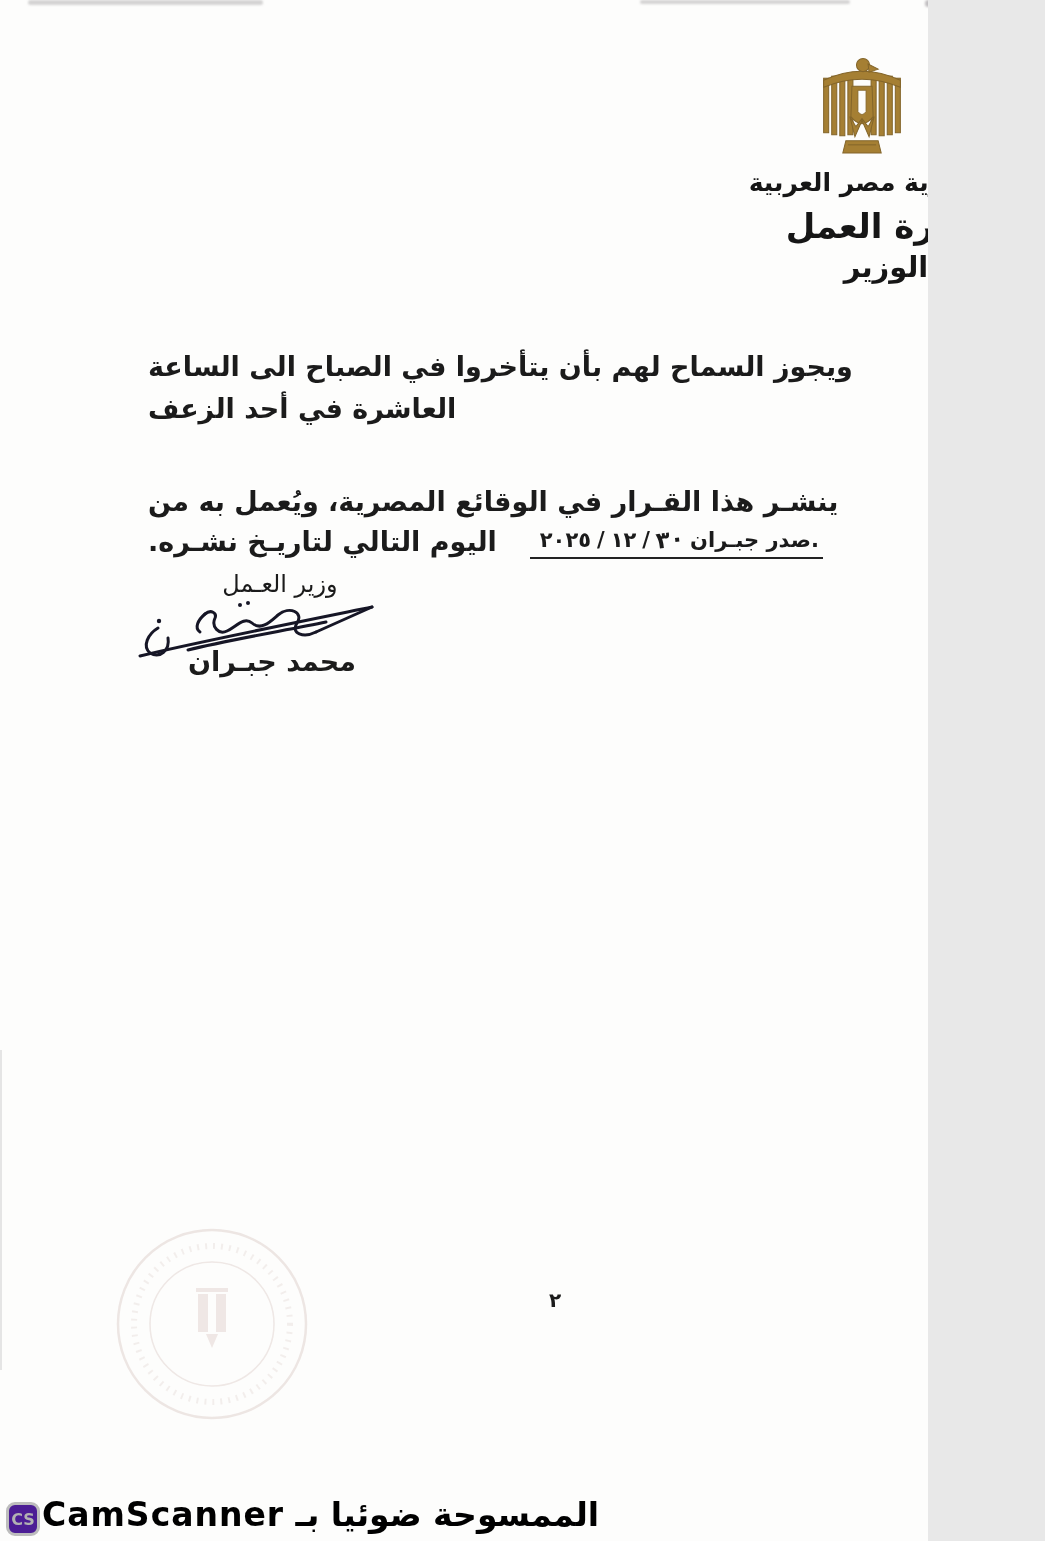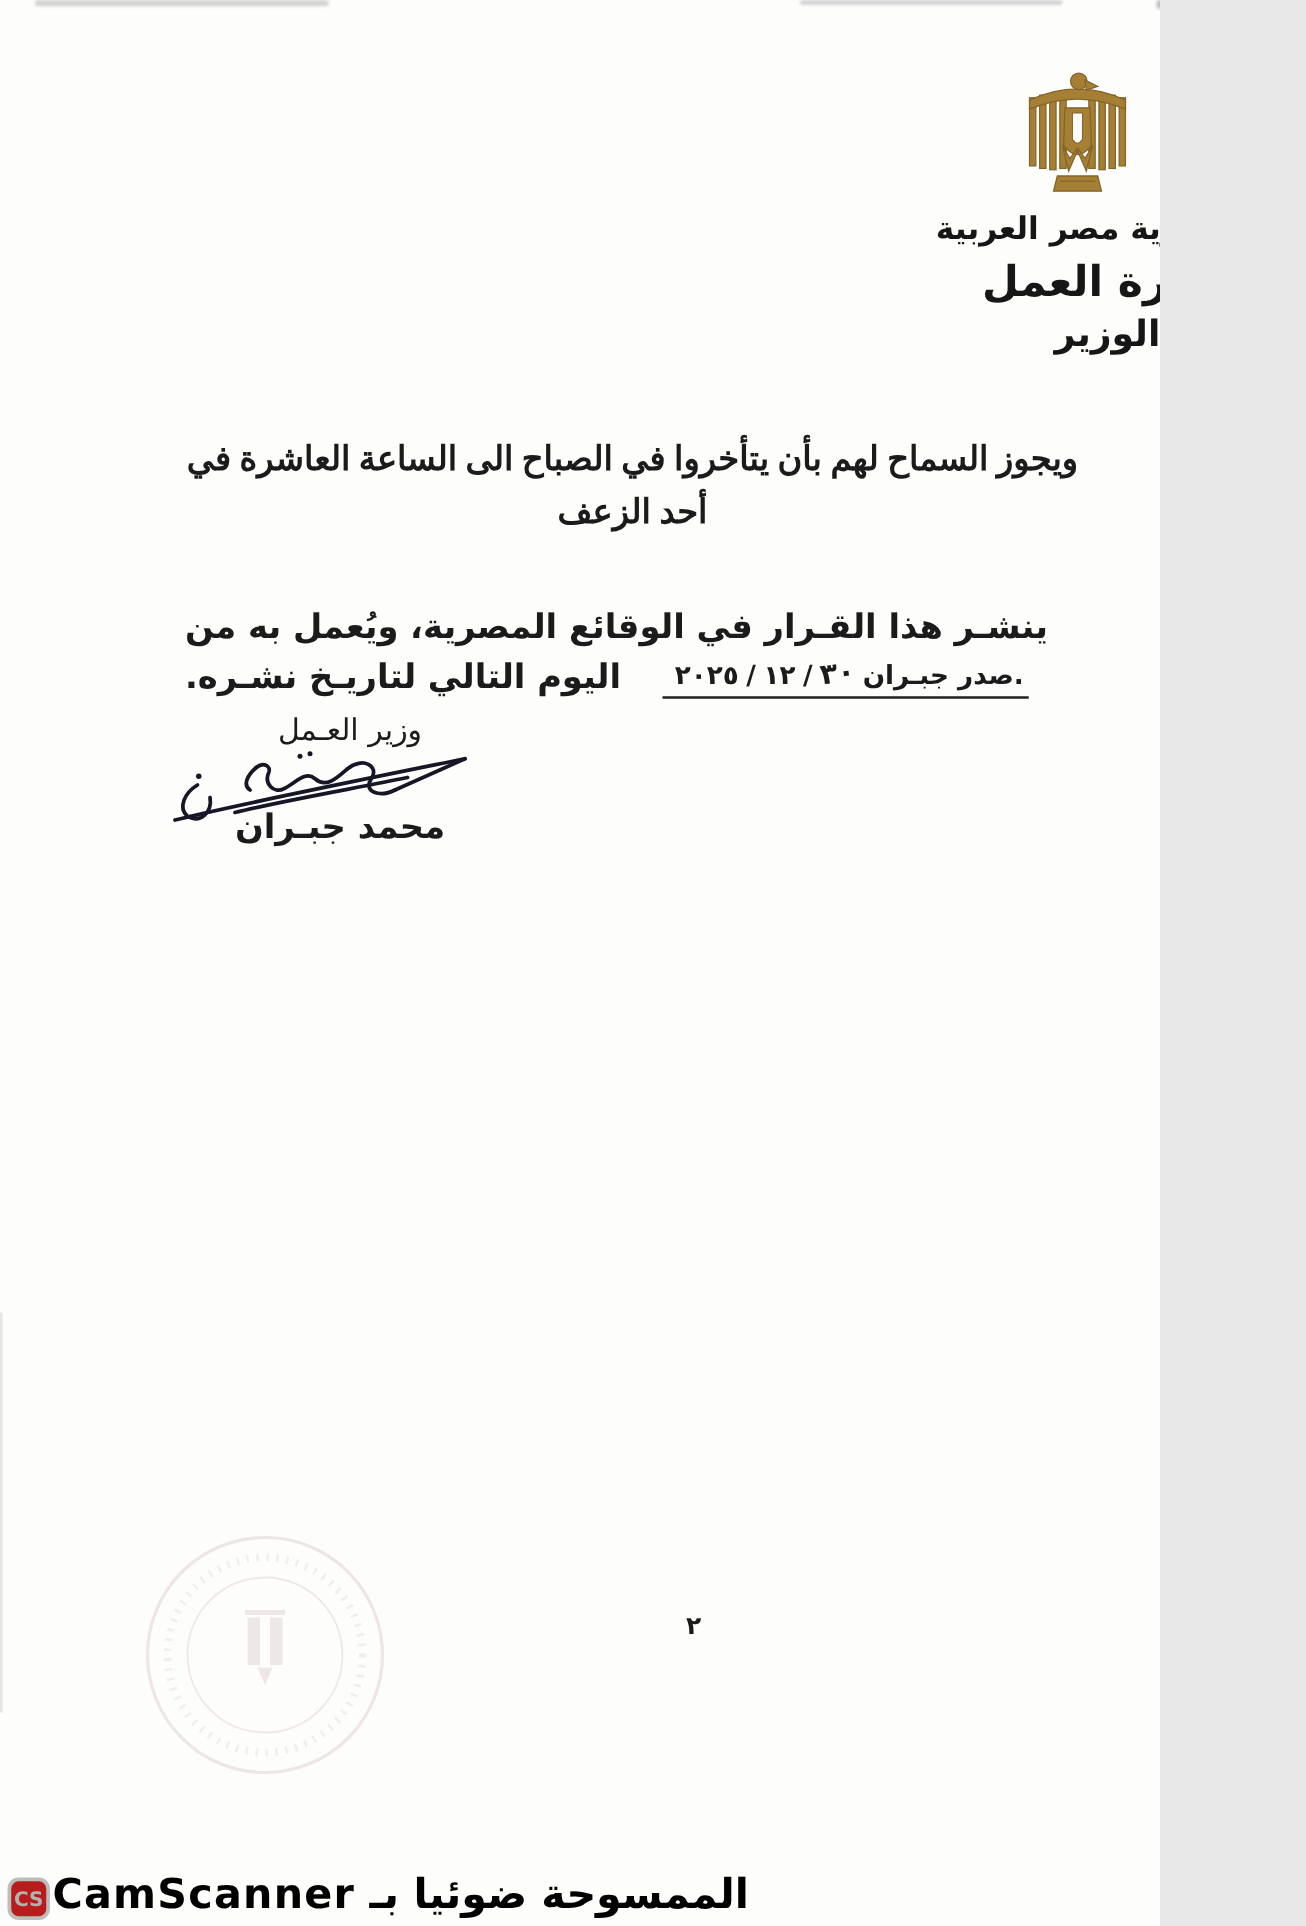--- a/index.html
+++ b/index.html
@@ -24,23 +24,23 @@
   .brand{
     left:762px;top:168px;width:248px;
     text-align:center;direction:rtl;
     font-weight:bold;color:#161616;
   }
   .brand .l1{font-size:25px;white-space:nowrap;letter-spacing:-1px;}
   .brand .l2{font-size:34px;margin-top:9px;white-space:nowrap;}
   .brand .l3{font-size:29px;margin-top:4px;white-space:nowrap;}
   
   .para1{
-    left:131px;top:346px;width:750px;
-    direction:rtl;text-align:center;
-    font-size:27px;font-weight:bold;line-height:42px;font-family:Liberation Serif, serif;
+    left:148px;top:346px;width:750px;
+    direction:rtl;text-align:left;
+    font-size:27px;font-weight:bold;line-height:42px;
   }
   .article-heading{
     left:225px;top:444px;width:700px;
     text-align:center;direction:rtl;
     font-size:23px;font-weight:bold;
   }
   .para2{
     left:148px;top:482px;width:750px;
     direction:rtl;text-align:left;
     font-size:27px;font-weight:bold;line-height:40px;
@@ -74,21 +74,21 @@
   }
   .footer-text{
     left:42px;top:1495px;
     direction:rtl;white-space:nowrap;
     font-size:33px;font-weight:bold;color:#000000;
     letter-spacing:1px;
   }
   .cs-badge{
     left:6px;top:1502px;width:34px;height:34px;
     border:3px solid #bdbdbd;border-radius:9px;
-    background:#b91c1c;color:#b2b2b2;
+    background:#4c1d95;color:#b2b2b2;
     font-size:16px;font-weight:bold;
     display:flex;align-items:center;justify-content:center;
     box-sizing:border-box;
   }
 </style>
 </head>
 <body>
 
 <div class="page">
 

